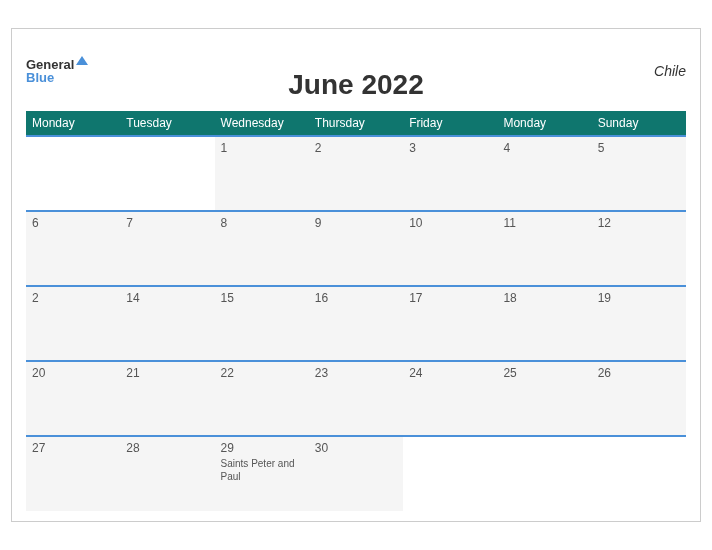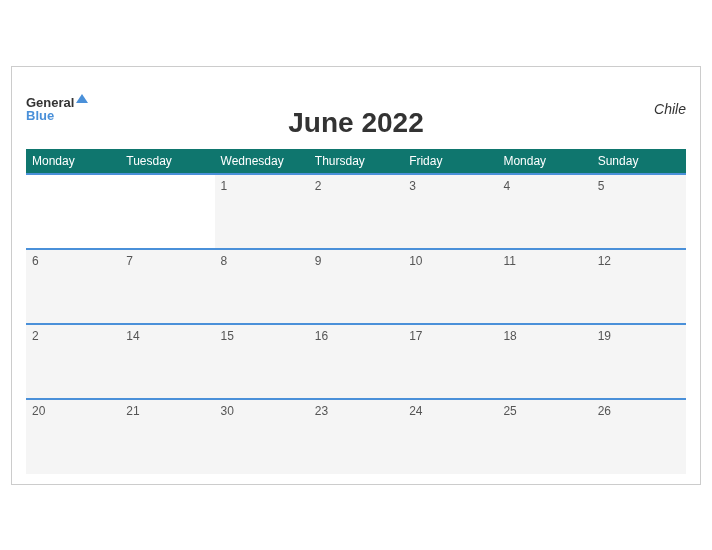--- a/index.html
+++ b/index.html
@@ -210,30 +210,48 @@
           </td>
         </tr>
         <tr>
           <td>
             <span class="day-number">20</span>
           </td>
           <td>
             <span class="day-number">21</span>
           </td>
           <td>
+            <span class="day-number">22</span>
+          </td>
+          <td>
+            <span class="day-number">23</span>
+          </td>
+          <td>
+            <span class="day-number">24</span>
+          </td>
+          <td>
+            <span class="day-number">25</span>
+          </td>
+          <td>
+            <span class="day-number">26</span>
+          </td>
+        </tr>
+        <tr>
+          <td>
+            <span class="day-number">27</span>
+          </td>
+          <td>
+            <span class="day-number">28</span>
+          </td>
+          <td>
+            <span class="day-number">29</span>
+            <div class="holiday">Saints Peter and Paul</div>
+          </td>
+          <td>
             <span class="day-number">30</span>
           </td>
-          <td>
-            <span class="day-number">23</span>
-          </td>
-          <td>
-            <span class="day-number">24</span>
-          </td>
-          <td>
-            <span class="day-number">25</span>
-          </td>
-          <td>
-            <span class="day-number">26</span>
-          </td>
+          <td class="empty"></td>
+          <td class="empty"></td>
+          <td class="empty"></td>
         </tr>
       </tbody>
   </table>
 </div>
 
 </body></html>

